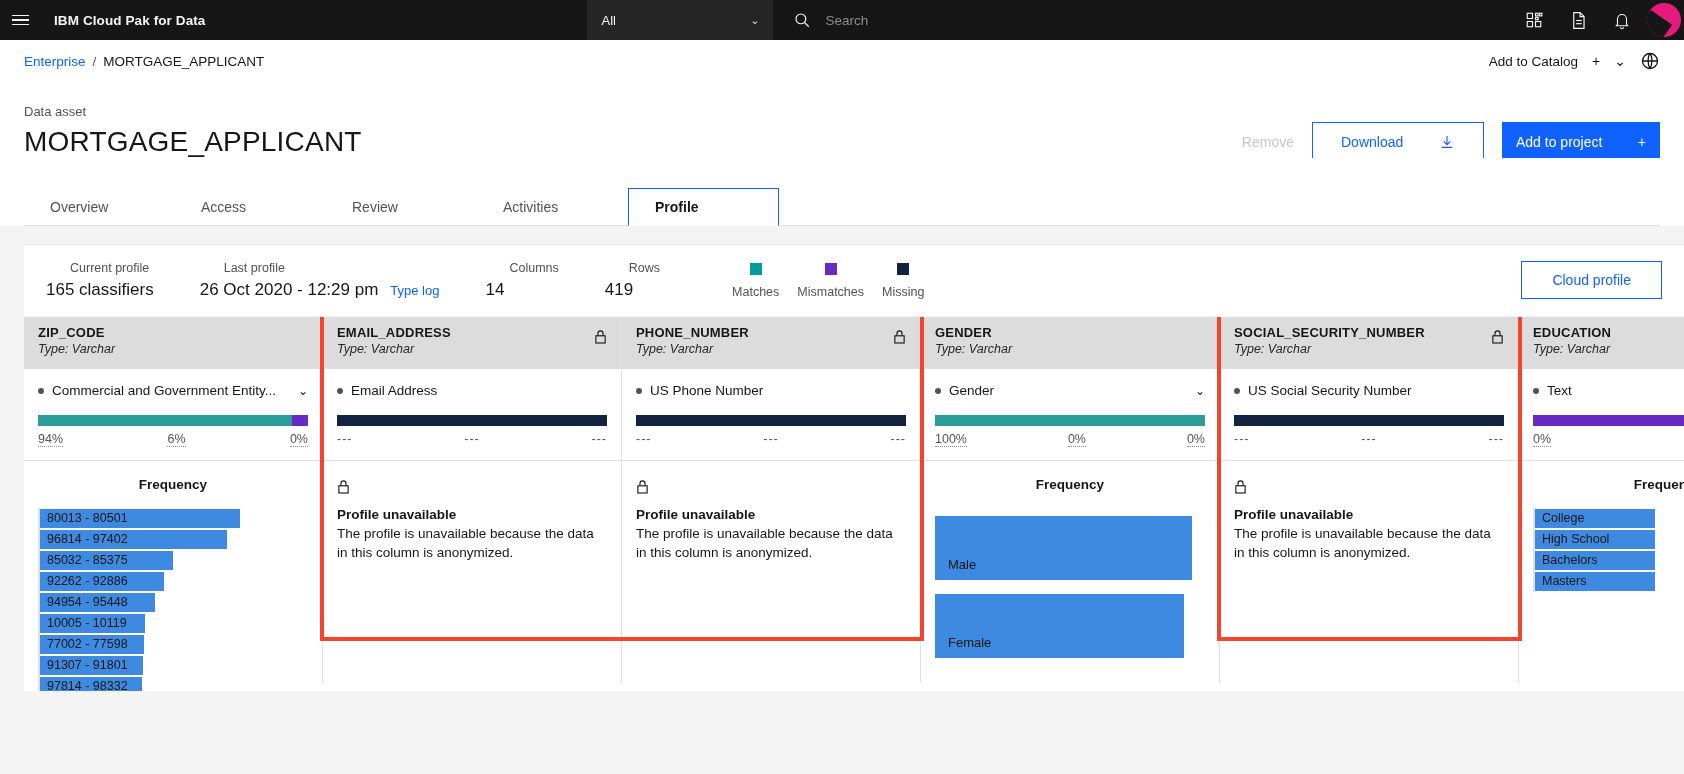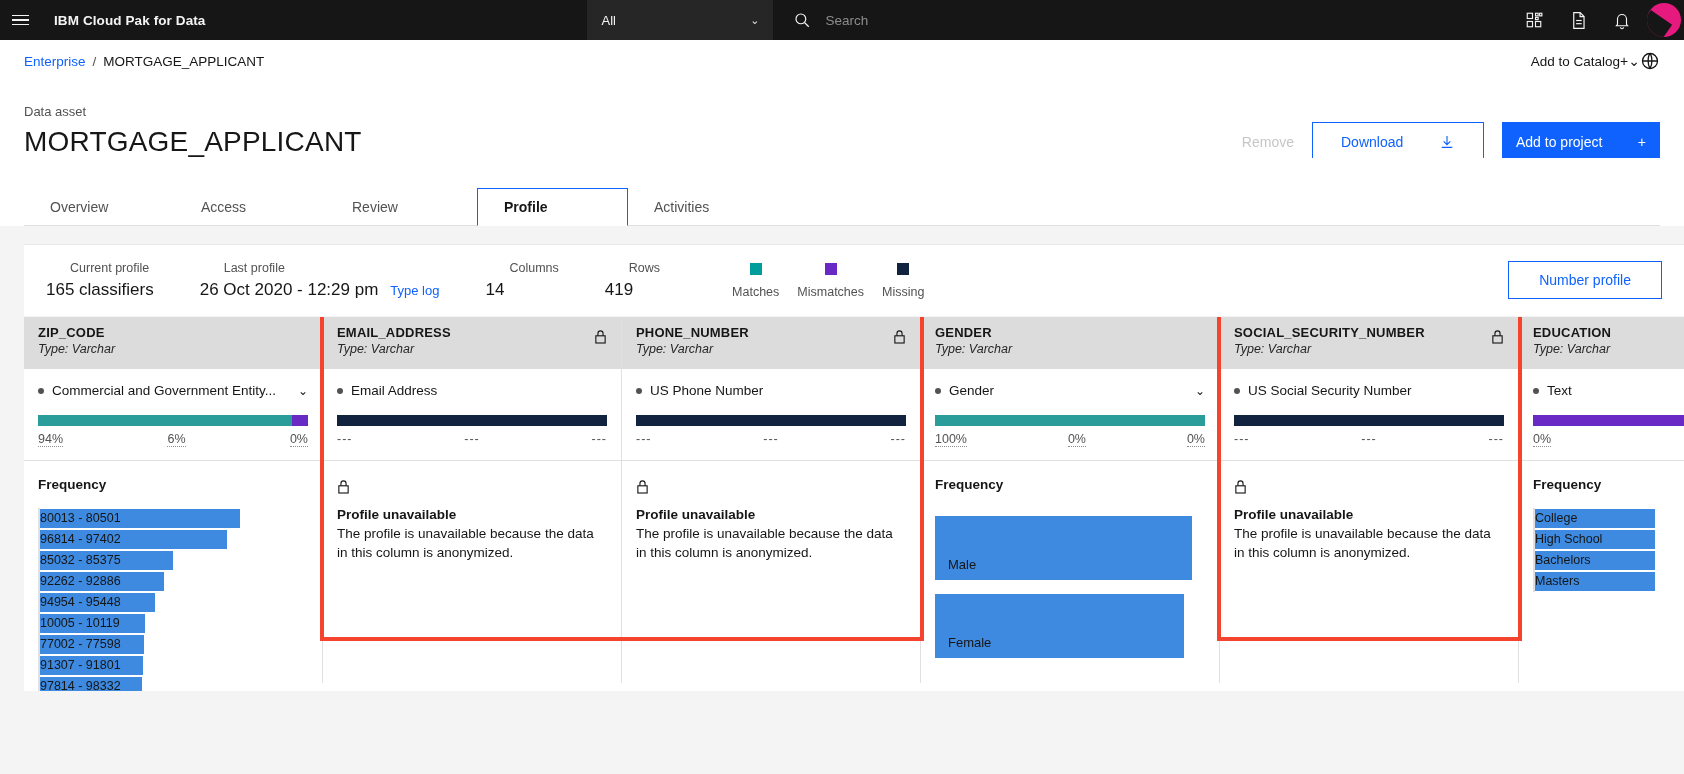--- a/index.html
+++ b/index.html
@@ -57,21 +57,21 @@
   }
 
   
   .crumbbar {
     height: 42px; background: #fff; display: flex; align-items: center;
     padding: 0 24px; font-size: 13.5px; gap: 7px;
   }
   .crumb-link { color: #0f62fe; cursor: pointer; }
   .crumb-sep { color: #525252; }
   .crumb-cur { color: #161616; }
-  .crumb-right { margin-left: auto; display: flex; align-items: center; }
+  .crumb-right { margin-left: auto; display: flex; align-items: center; gap: 14px; }
   .crumb-right .lbl { font-size: 13.5px; color:#161616; cursor:pointer; }
   .mini-btn { cursor: pointer; font-size: 14px; color:#161616; }
   .globe { width: 20px; height: 20px; cursor:pointer; }
 
   
   .pagehead { background:#fff; padding: 22px 24px 0 24px; position: relative; }
   .kicker { font-size: 13px; color: #525252; }
   .page-title { font-size: 28px; font-weight: 400; margin-top: 7px; letter-spacing:.2px; }
   .head-actions {
     position: absolute; right: 24px; top: 40px;
@@ -141,27 +141,27 @@
   .card-cls { padding: 14px 14px 0 14px; border-bottom: 1px solid #e0e0e0; height: 92px; }
   .cls-row { display:flex; align-items:center; justify-content:space-between; }
   .cls-name { font-size: 13.5px; display:flex; align-items:center; gap:8px; }
   .dot { width:6px; height:6px; border-radius:50%; background:#525252; flex:none; }
   .chev-dn { font-size: 12px; color:#161616; cursor:pointer; }
   .mmbar { display:flex; height: 11px; margin-top: 17px; }
   .pct-row { display:flex; justify-content:space-between; margin-top: 6px; gap: 20px; }
   .pct { font-size: 12.5px; color:#525252; border-bottom: 1px dotted #8d8d8d; }
   .pct.dash { border-bottom: none; color:#525252; letter-spacing:1px; }
 
-  .card-body { padding: 16px 14px 0 14px; }
+  .card-body { padding: 16px 14px 0 14px; text-align: center; }
   .freq-ttl { font-size: 13.5px; font-weight: 700; }
   .freq-list { margin-top: 16px; border-left: 2px solid #e0e0e0; padding-left: 0; }
   .freq-item { height: 20px; margin-bottom: 0; display:flex; align-items:center; }
   .freq-bar {
     background:#3d8ae0; height: 19px; display:flex; align-items:center;
-    color:#161616; font-size: 12.5px; white-space: nowrap;
+    padding-left: 7px; color:#161616; font-size: 12.5px; white-space: nowrap;
   }
   .freq-gap { height: 1px; }
   .gender-bar { background:#3d8ae0; margin-bottom: 14px; display:flex; align-items:flex-end; padding: 0 12px 8px 13px; font-size:13px; }
 
   .unavail { padding: 18px 14px 0 14px; }
   .unavail .ttl { font-size: 13.5px; font-weight: 700; margin-top: 8px; }
   .unavail .txt { font-size: 13.5px; line-height: 19px; margin-top: 2px; color:#161616; }
 
   .hl { position: absolute; border: 4px solid #f4442e; pointer-events:none; z-index: 9; }
 </style>
@@ -254,25 +254,25 @@
   <div class="tabs">
     <div class="tab">
         <span>Overview</span>
       </div>
     <div class="tab">
         <span>Access</span>
       </div>
     <div class="tab">
         <span>Review</span>
       </div>
+    <div class="tab">
+        <span>Activities</span>
+      </div>
     <div class="tab active">
         <span>Profile</span>
-      </div>
-    <div class="tab">
-        <span>Activities</span>
       </div>
   </div>
 </div>
 
 <div class="summary">
   <div class="sum-block">
     <div class="sum-lbl">Current profile</div>
     <div class="sum-val">165 classifiers</div>
   </div>
   <div class="sum-block">
@@ -297,21 +297,21 @@
     </div>
     <div class="leg">
       <div class="sw" style="background:#6929c4"></div>
       <div class="nm">Mismatches</div>
     </div>
     <div class="leg">
       <div class="sw" style="background:#12233f"></div>
       <div class="nm">Missing</div>
     </div>
   </div>
-  <div class="update-btn">Number profile</div>
+  <div class="update-btn">Cloud profile</div>
 </div>
 
 <div class="cards-vp">
   <div class="cards-row" id="cards-row">
       <div class="card">
         <div class="card-hd">
           <div class="card-name">ZIP_CODE</div>
           <div class="card-type">Type: Varchar</div>
         </div>
         <div class="card-cls">

